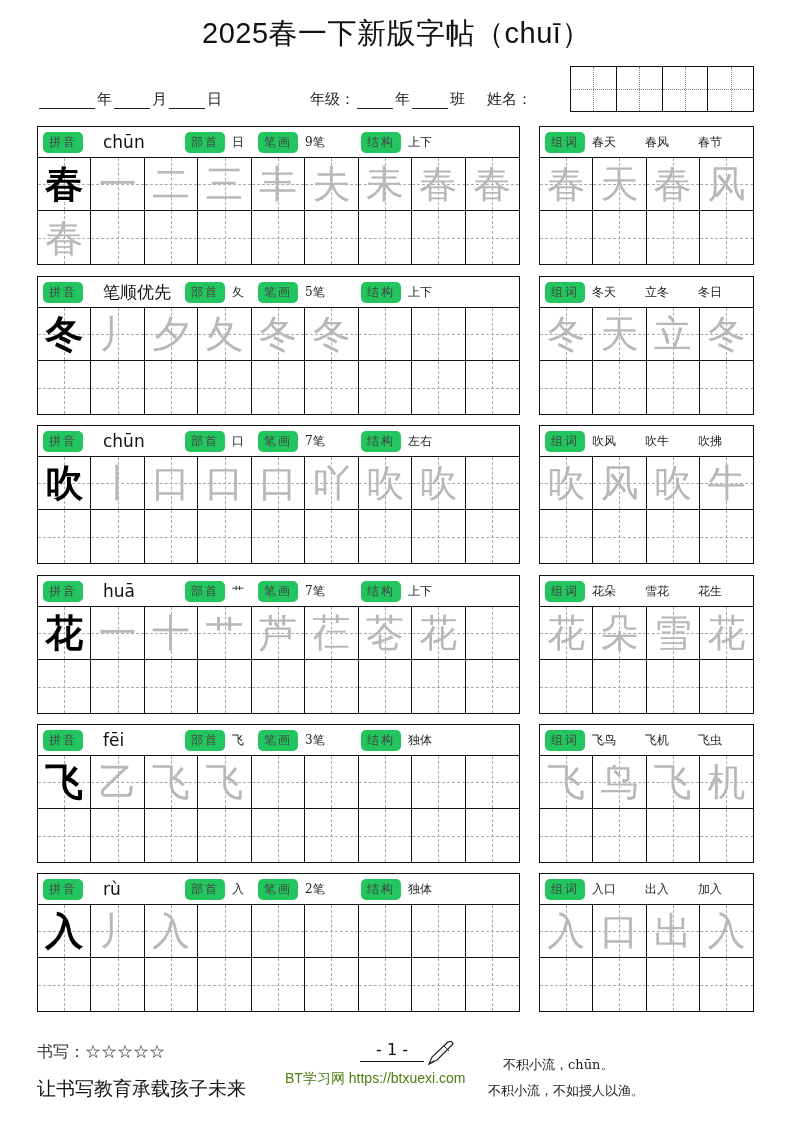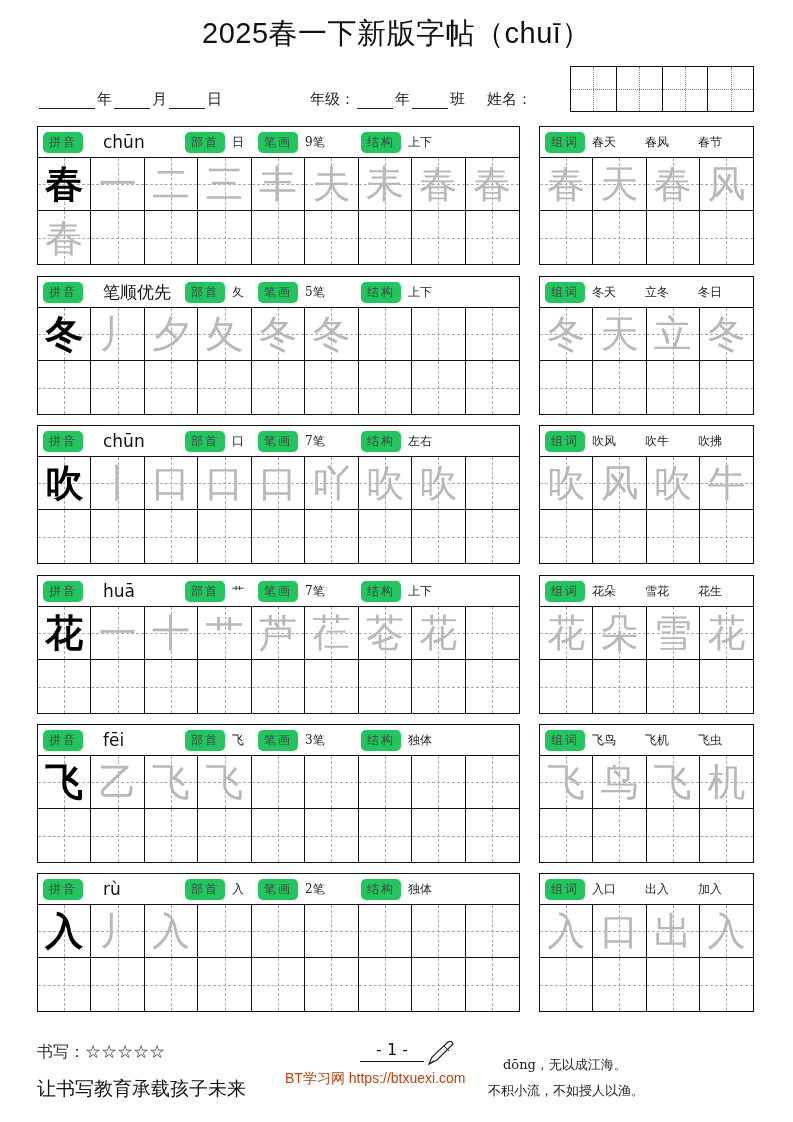--- a/index.html
+++ b/index.html
@@ -35,21 +35,21 @@
   .lbox .cell:nth-child(n+10) { border-bottom: none; }
   .rbox .cell:nth-child(n+5) { border-bottom: none; }
   .ch { position: relative; z-index: 1; font-size: 38px; line-height: 1; font-family: "DejaVu Serif", serif; }
   .ch.main { color: #000; font-weight: bold; }
   .ch.trace { color: #b8b8b8; }
 
   .footer-stars { position: absolute; left: 37px; top: 1042px; font-size: 16px; color: #333; font-family: "DejaVu Serif", serif; }
   .footer-slogan { position: absolute; left: 37px; top: 1076px; font-size: 19px; color: #111; font-family: "Liberation Sans", sans-serif; }
   .pagenum { position: absolute; left: 360px; top: 1040px; width: 64px; text-align: center; font-size: 16px; border-bottom: 1.5px solid #111; padding-bottom: 2px; }
   .pen { position: absolute; left: 426px; top: 1040px; width: 30px; height: 26px; }
-  .watermark { position: absolute; left: 285px; top: 1070px; font-size: 14px; color: #c2410c; font-family: "Liberation Sans", sans-serif; }
+  .watermark { position: absolute; left: 285px; top: 1070px; font-size: 14px; color: #4d7c0f; font-family: "Liberation Sans", sans-serif; }
   .quote1 { position: absolute; left: 503px; top: 1056px; font-size: 13px; color: #222; font-family: "DejaVu Serif", serif; }
   .quote2 { position: absolute; left: 488px; top: 1082px; font-size: 13px; color: #222; font-family: "DejaVu Serif", serif; }
 </style>
 </head>
 <body>
 
 <div class="title">2025春一下新版字帖（chuī）</div>
 
 <div class="info">
   <span class="blank" style="width:56px"></span>
@@ -518,14 +518,14 @@
 
 <div class="footer-stars">书写：☆☆☆☆☆</div>
 <div class="footer-slogan">让书写教育承载孩子未来</div>
 <div class="pagenum">- 1 -</div>
 <svg class="pen" viewBox="0 0 30 26">
   <path d="M3 24 L6 17 L22 2 Q26 0 27 4 L11 20 Z" fill="none" stroke="#222" stroke-width="1.2"></path>
   <path d="M3 24 L8 21" stroke="#222" stroke-width="1.2"></path>
   <path d="M18 6 L23 11" stroke="#222" stroke-width="1"></path>
 </svg>
 <div class="watermark">BT学习网 https://btxuexi.com</div>
-<div class="quote1">dōng，无以成江海。</div>
+<div class="quote1">不积小流，chūn。</div>
 <div class="quote2">不积小流，不如授人以渔。</div>
 
 </body></html>

